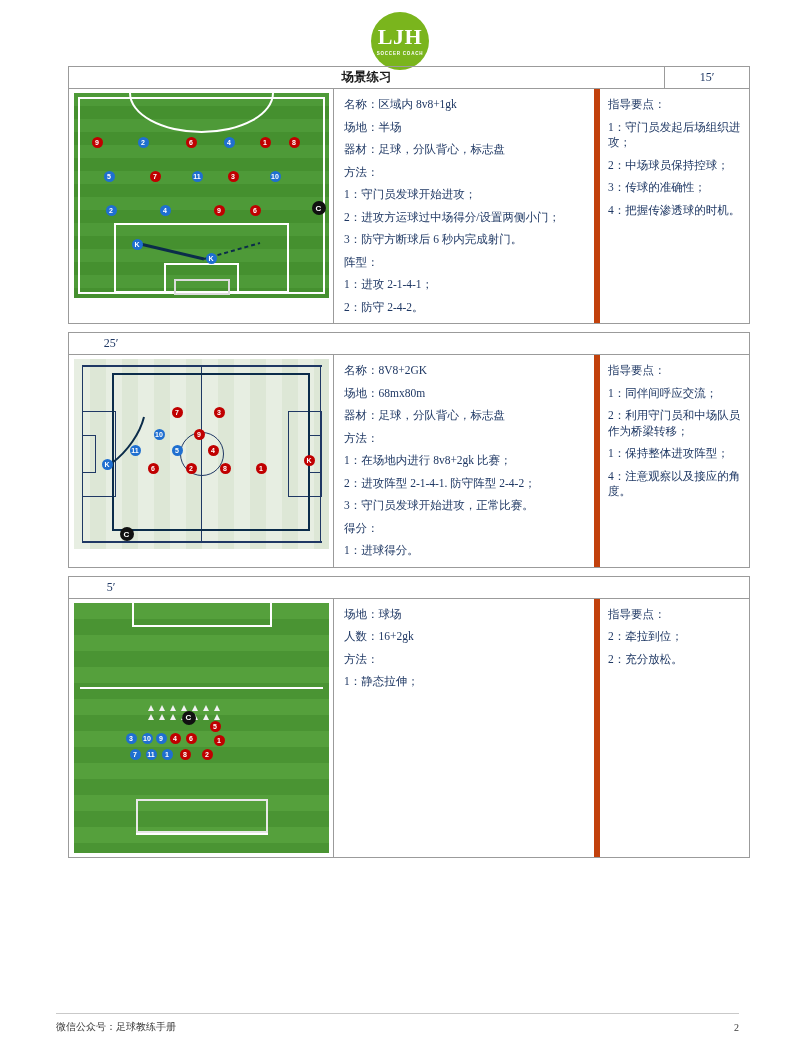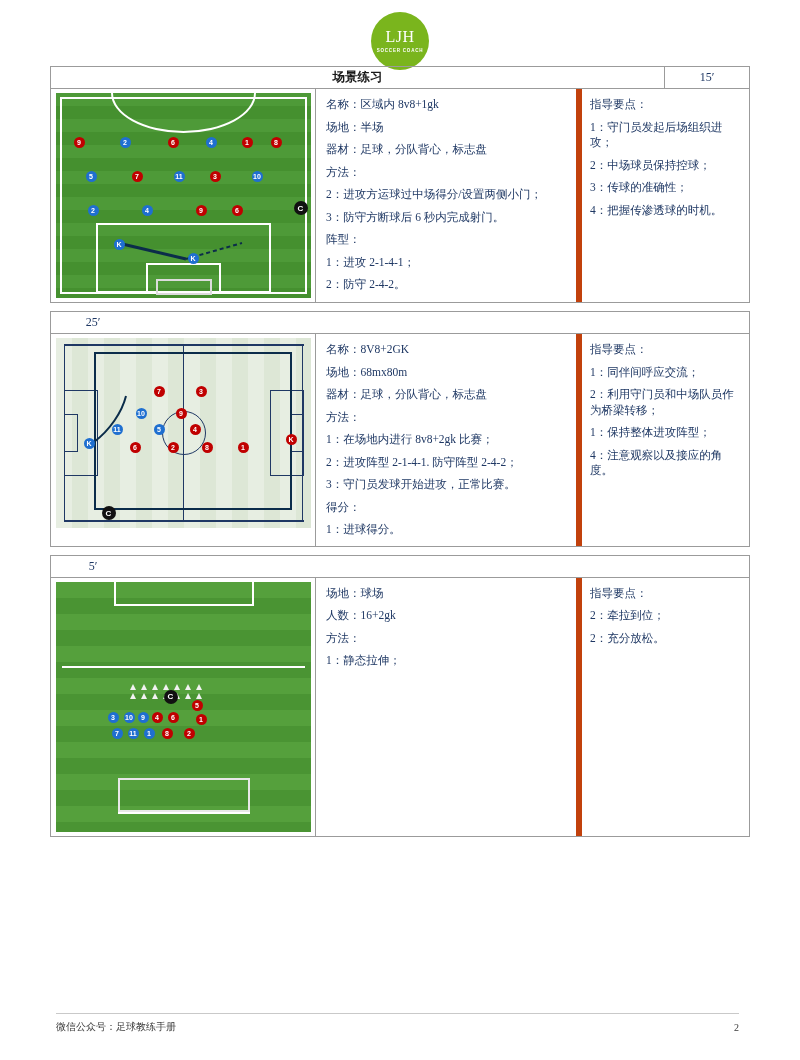--- a/index.html
+++ b/index.html
@@ -22,36 +22,36 @@
   }
   .logo {
     width: 58px; height: 58px;
     border-radius: 50%;
     background: #7ab51d;
     display: flex; flex-direction: column;
     align-items: center; justify-content: center;
     color: #ffffff;
   }
   .logo-mark {
-    font-size: 16px; font-weight: normal; letter-spacing: 0.5px;
+    font-size: 22px; font-weight: bold; letter-spacing: 0.5px;
     line-height: 1;
     font-family: "Liberation Serif", serif;
   }
   .logo-sub {
     font-size: 4.5px; letter-spacing: 0.8px; margin-top: 3px;
     font-weight: bold;
   }
 
   
   .doc {
     position: absolute;
     left: 50px; top: 66px;
     width: 700px;
   }
-  .section { margin-bottom: 8px; }
+  .section { margin-bottom: 8px; margin-left: 18px; }
 
   .sec-head {
     display: flex;
     border: 1px solid #9b9b9b;
     border-bottom: none;
     height: 22px;
   }
   .sec-head .title {
     flex: 1;
     display: flex; align-items: center; justify-content: center;
@@ -228,20 +228,21 @@
               <div class="token t-dark t-big" style="left: 238px; top: 108px;">C</div>
             </div>
         </div>
       </div>
 
       <div class="cell-desc">
         <p class="lbl">名称：区域内 8v8+1gk</p>
         <p>场地：半场</p>
         <p>器材：足球，分队背心，标志盘</p>
         <p>方法：</p>
+        <p>1：守门员发球开始进攻；</p>
         <p>2：进攻方运球过中场得分/设置两侧小门；</p>
         <p>3：防守方断球后 6 秒内完成射门。</p>
         <p>阵型：</p>
         <p>1：进攻 2-1-4-1；</p>
         <p>2：防守 2-4-2。</p>
       </div>
 
       <div class="cell-coach">
         <p>指导要点：</p>
         <p>1：守门员发起后场组织进攻；</p>

